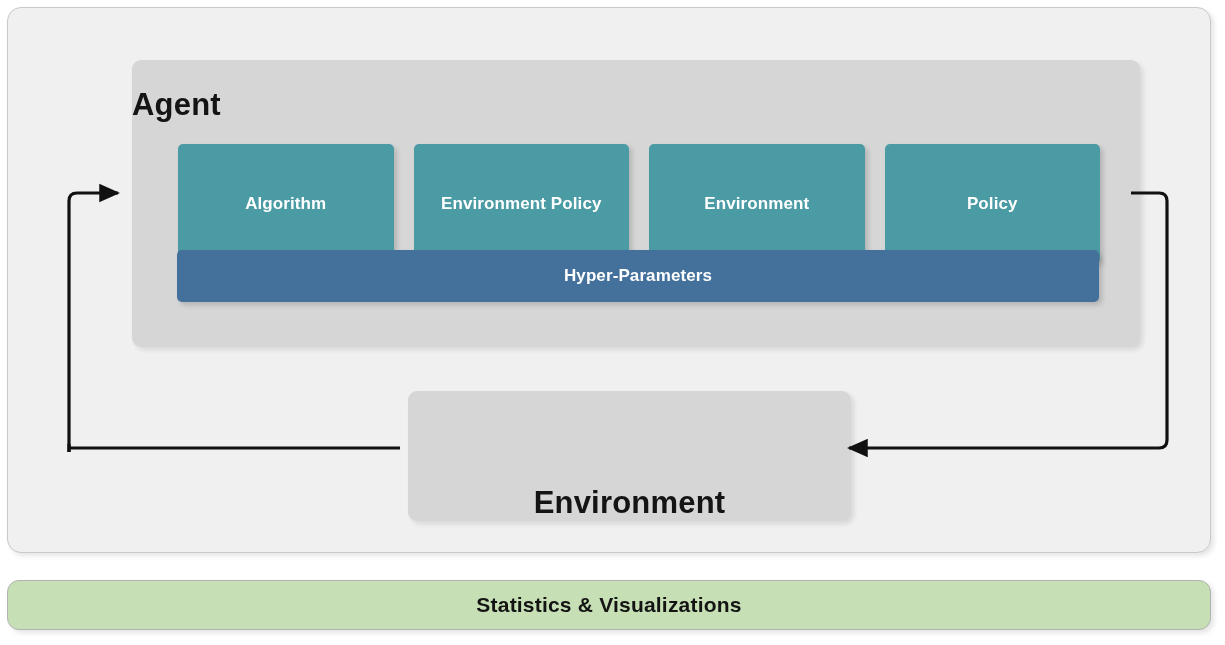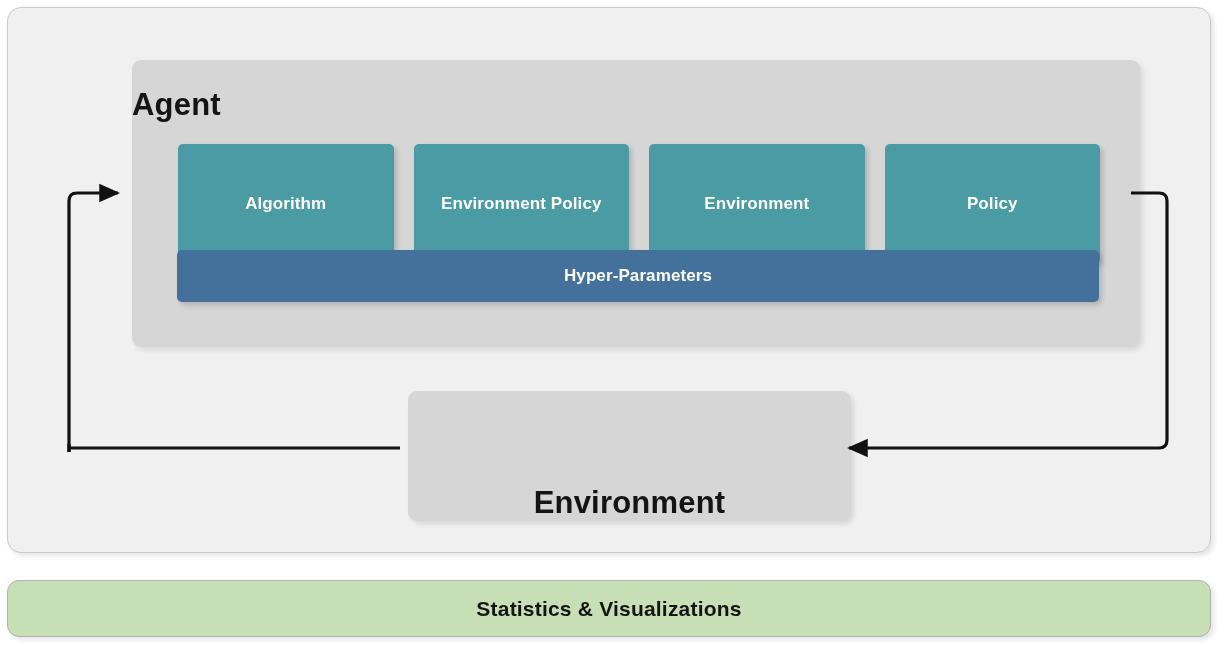--- a/index.html
+++ b/index.html
@@ -132,21 +132,21 @@
     height: 645px;
     pointer-events: none;
   }
 
   
   .stats-bar {
     position: absolute;
     left: 7px;
     top: 580px;
     width: 1204px;
-    height: 57px;
+    height: 50px;
     background: #c6dfb4;
     border: 1px solid #b2b2b2;
     border-radius: 12px;
     display: flex;
     align-items: center;
     justify-content: center;
     box-sizing: border-box;
     box-shadow: 3px 3px 5px rgba(0,0,0,0.10);
   }
   .stats-label {

